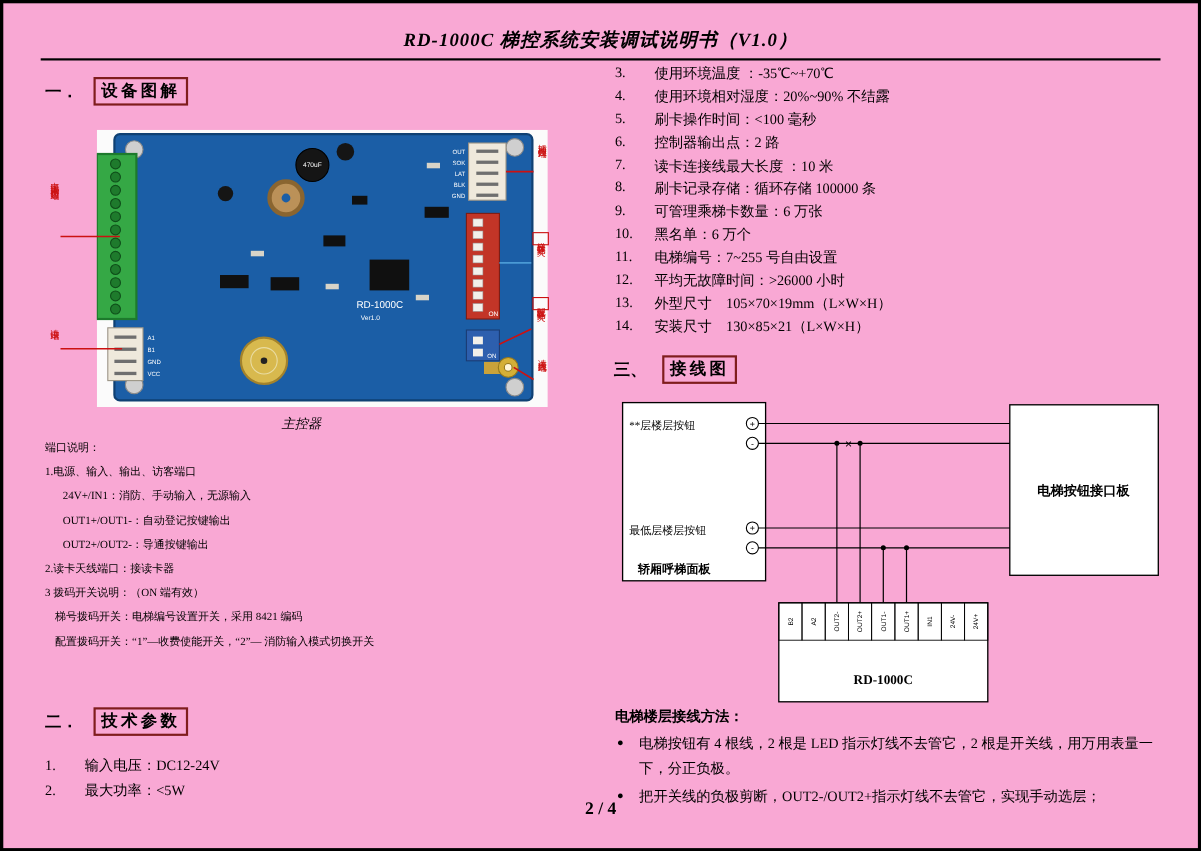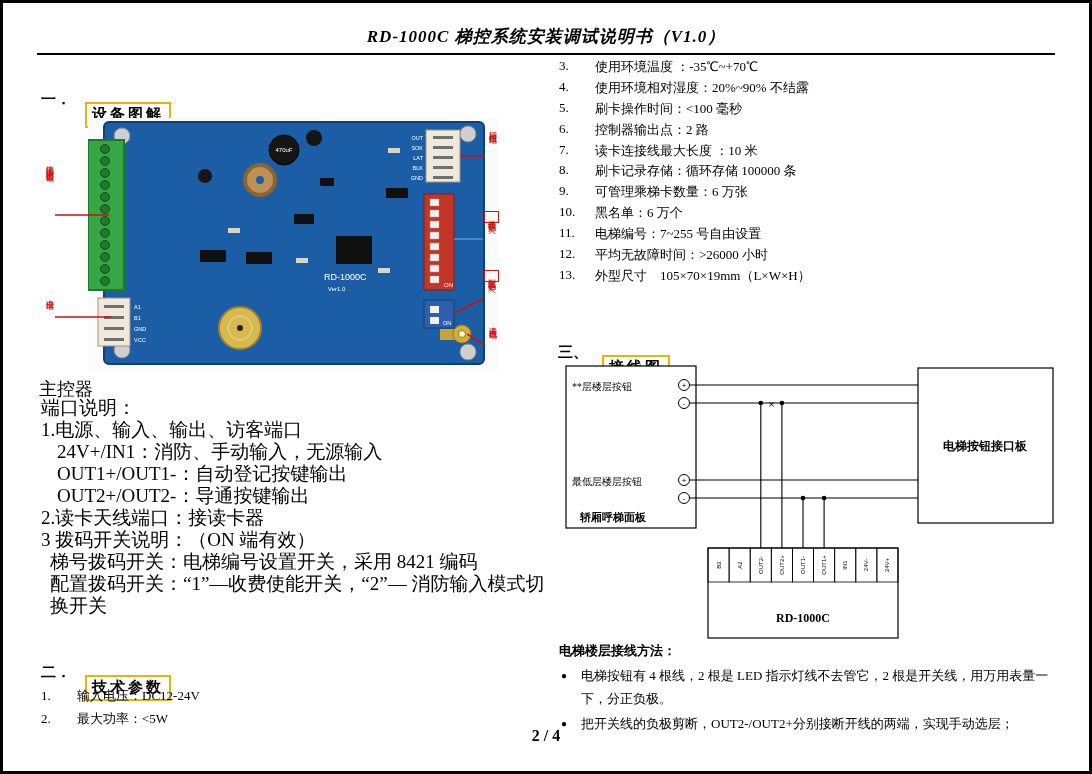--- a/index.html
+++ b/index.html
@@ -1,49 +1,49 @@
 <!DOCTYPE html>
 <html><head>
 <meta charset="utf-8">
 <style>
   * { box-sizing: border-box; margin: 0; padding: 0; }
   body { background: #1a1a1a; font-family: "Liberation Serif", serif; }
   .page {
     position: relative; width: 1092px; height: 774px;
-    background: #ffffff; border: 3px solid #000; overflow: hidden;
+    background: #f9a8d4; border: 3px solid #000; overflow: hidden;
     color: #000;
   }
   .doc-title {
     position: absolute; top: 22px; left: 0; right: 0;
     text-align: center; font-size: 17px; font-weight: bold; font-style: italic;
     letter-spacing: 1px;
   }
   .title-rule { position: absolute; top: 50px; left: 34px; right: 34px; border-top: 2px solid #000; }
 
   .sec { position: absolute; display: flex; align-items: center; gap: 14px;
          font-size: 15px; font-weight: bold; }
-  .sec-boxed { border: 2px solid #eab308; padding: 1px 5px 2px; letter-spacing: 3px; margin-top: 32px; }
+  .sec-boxed { border: 2px solid #7f1d1d; padding: 1px 5px 2px; letter-spacing: 3px; }
 
   
   .figure { position: absolute; left: 36px; top: 112px; width: 470px; height: 258px; }
   .pcb-svg { position: absolute; left: 49px; top: 3px; z-index: 1; }
   .overlay-svg { position: absolute; left: 0; top: 0; z-index: 2; pointer-events: none; }
   .callout {
     position: absolute; z-index: 3; color: #cc1111;
     writing-mode: vertical-rl; text-orientation: upright;
     font-size: 8px; line-height: 11px; letter-spacing: 1px;
     font-family: "Liberation Sans", sans-serif;
   }
   .callout.boxed { border: 1px solid #cc1111; padding: 2px 1px; }
   .fig-caption { position: absolute; left: 36px; top: 374px; width: 470px;
-                 font-size: 18px; }
+                 text-align: center; font-size: 12px; font-style: italic; }
 
   
   .port-desc { position: absolute; left: 38px; top: 394px; width: 508px;
-               font-size: 19px; line-height: 22px; }
+               font-size: 10px; line-height: 22px; }
   .pd-indent  { padding-left: 16px; }
   .pd-indent2 { padding-left: 9px; }
 
   .tech-list { position: absolute; left: 38px; top: 681px; font-size: 13px; line-height: 23px; }
   .t-item { display: flex; }
   .t-item .num { width: 36px; flex: none; }
 
   
   .param-list { position: absolute; left: 556px; top: 55px; width: 512px; font-size: 13px; }
   .param-item { display: flex; height: 20.9px; }
@@ -287,20 +287,24 @@
         <span>电梯编号：7~255 号自由设置</span>
       </div>
     <div class="param-item">
         <span class="num">12.</span>
         <span>平均无故障时间：&gt;26000 小时</span>
       </div>
     <div class="param-item">
         <span class="num">13.</span>
         <span>外型尺寸　105×70×19mm（L×W×H）</span>
       </div>
+    <div class="param-item">
+        <span class="num">14.</span>
+        <span>安装尺寸　130×85×21（L×W×H）</span>
+      </div>
   </div>
 
   <div class="sec" style="left:555px; top:320px;">
     <span>三、</span>
     <span class="sec-boxed">接线图</span>
   </div>
 
   <svg class="wiring-svg" width="505" height="290" viewBox="0 0 505 290">
 
     <g>
@@ -372,18 +376,18 @@
   </svg>
 
   <div class="method-h">电梯楼层接线方法：</div>
   <div class="bullets">
     <div class="bullet">
       <span class="bullet-glyph">●</span>
       <span>电梯按钮有 4 根线，2 根是 LED 指示灯线不去管它，2 根是开关线，用万用表量一下，分正负极。</span>
     </div>
     <div class="bullet">
       <span class="bullet-glyph">●</span>
-      <span>把开关线的负极剪断，OUT2-/OUT2+分别接断开线的两端，实现手动选层；</span>
+      <span>把开关线的负极剪断，OUT2-/OUT2+指示灯线不去管它，实现手动选层；</span>
     </div>
   </div>
 
   <div class="footer">2 / 4</div>
 </div>
 
 </body></html>

